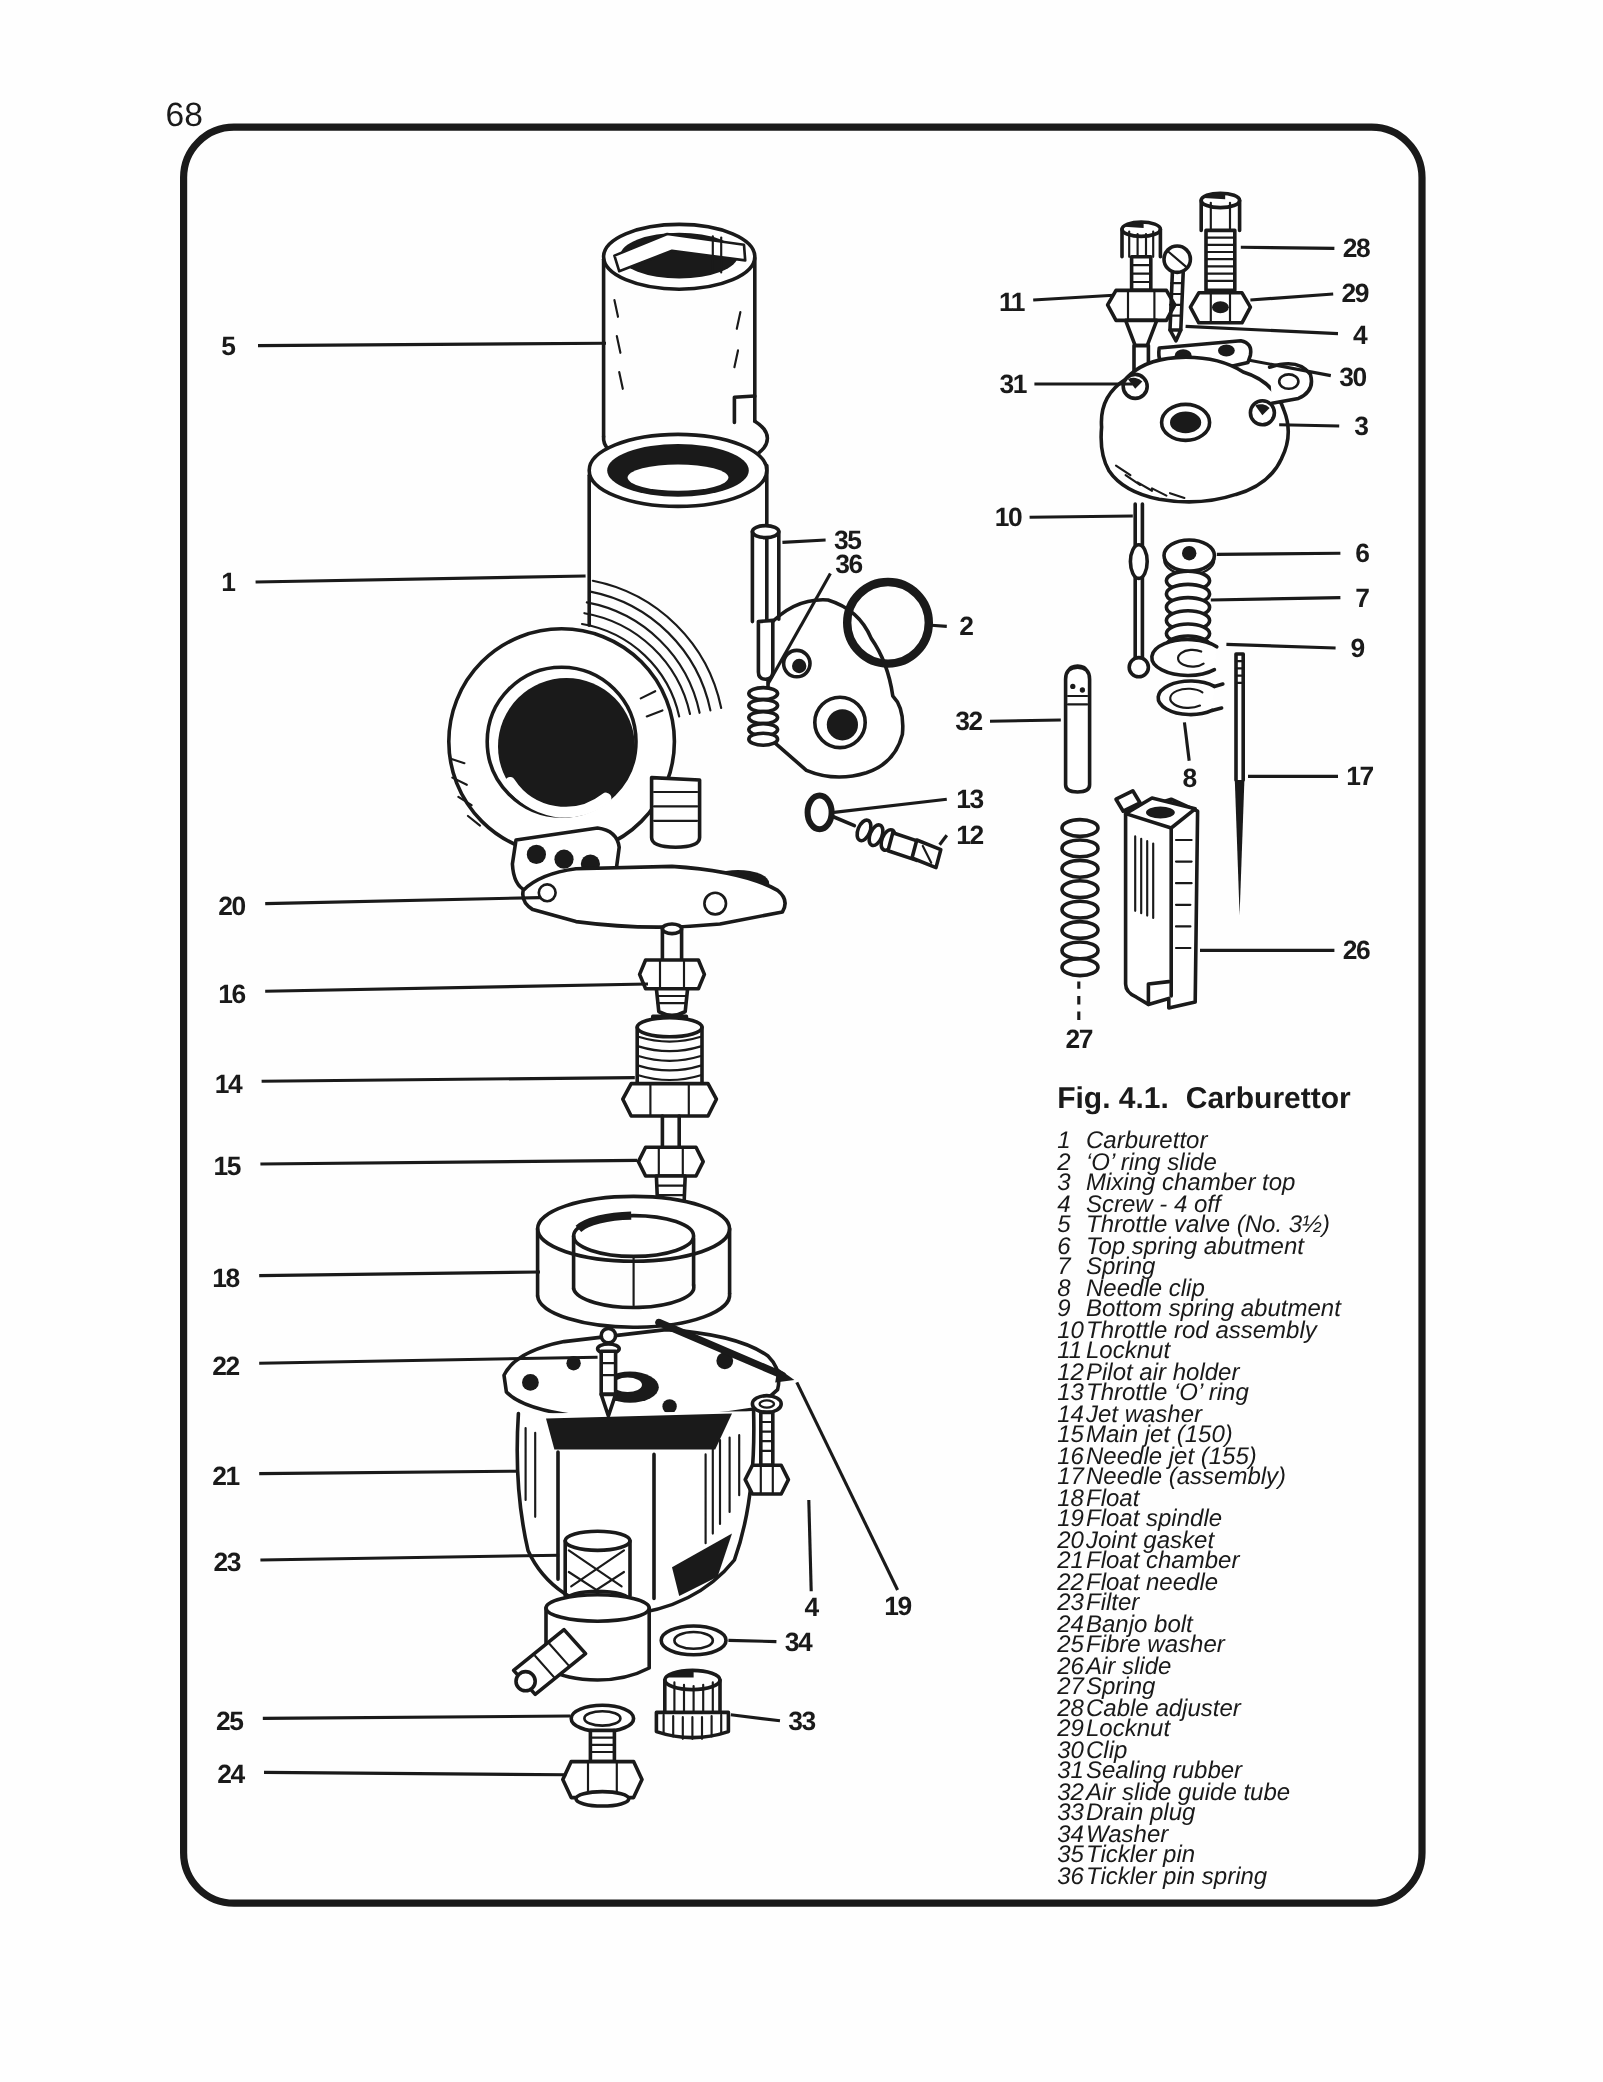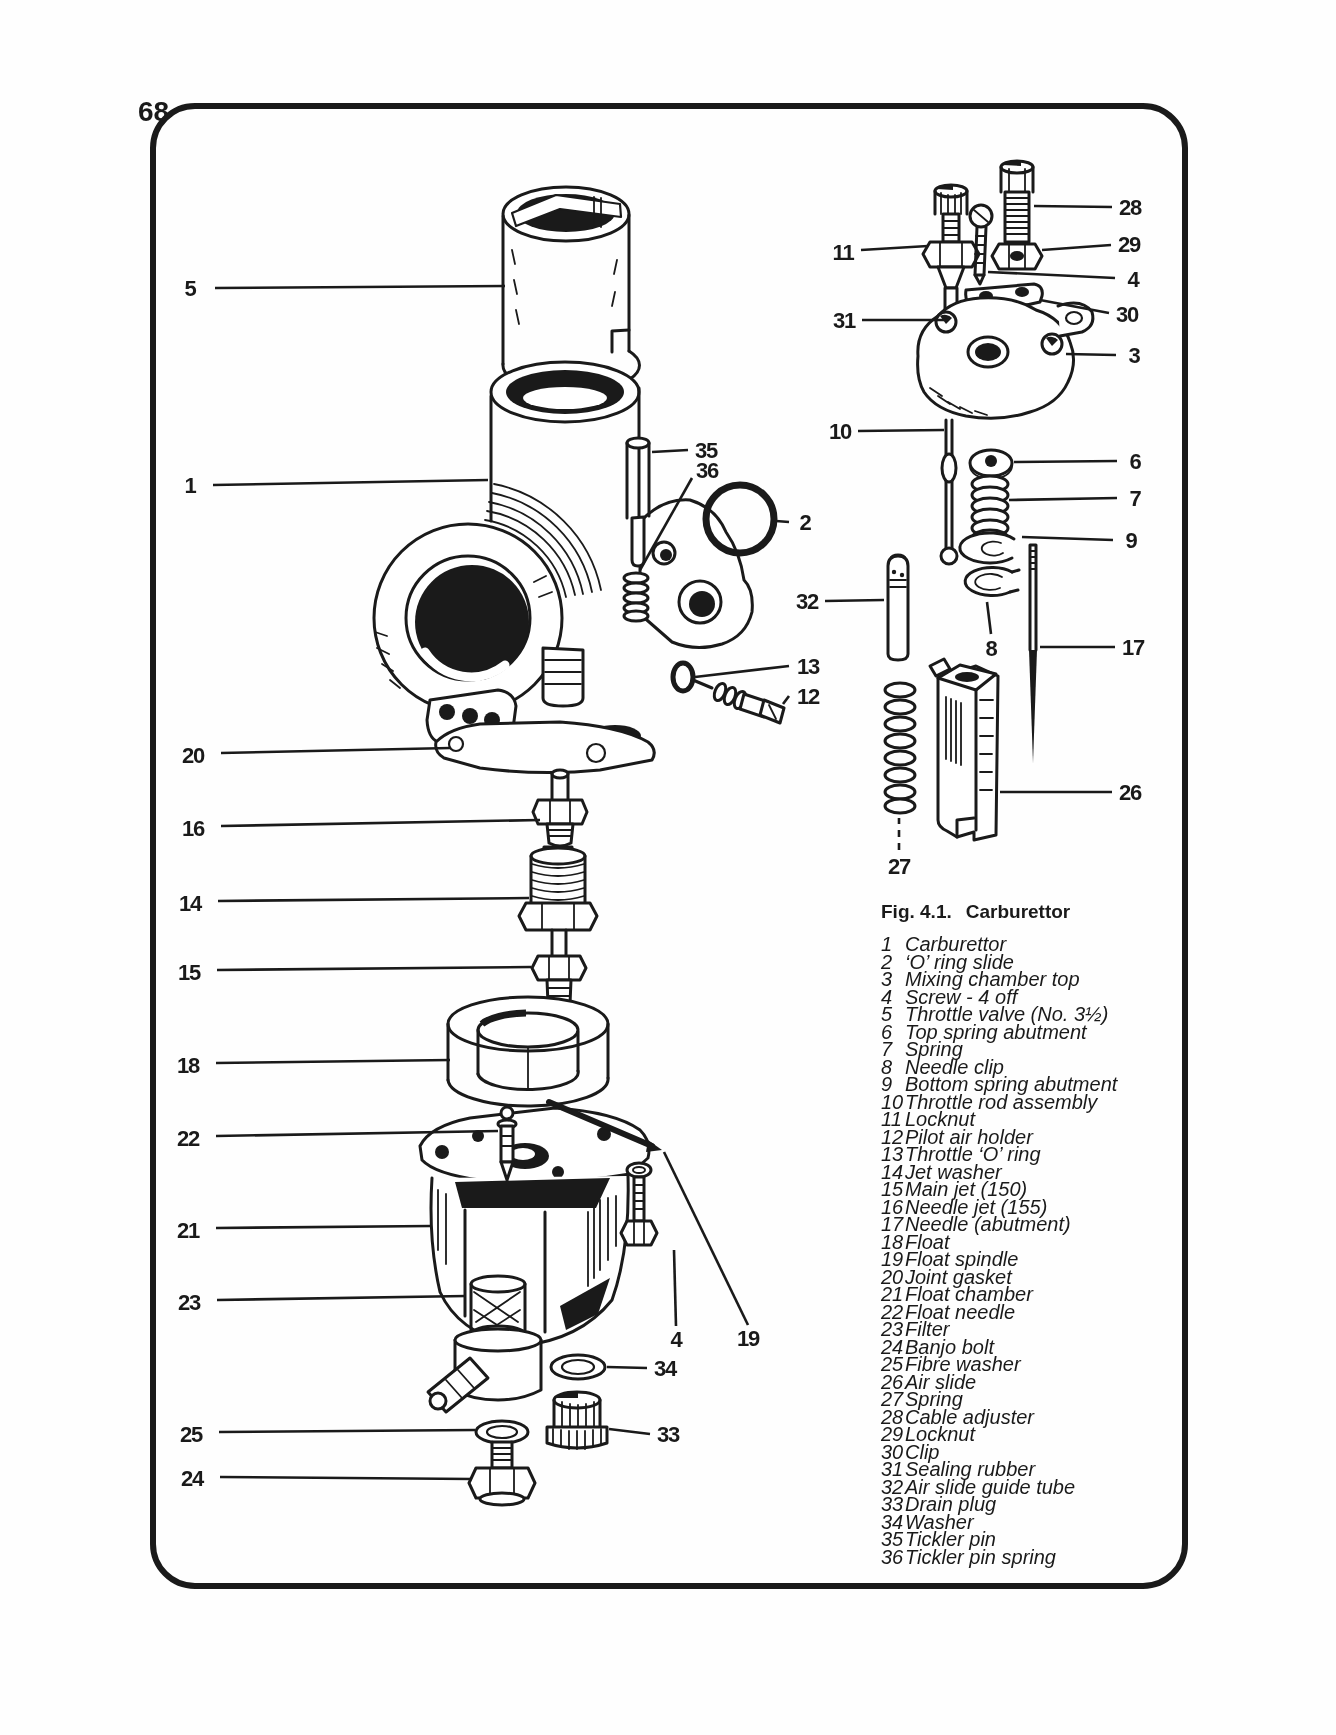--- a/index.html
+++ b/index.html
@@ -6,23 +6,23 @@
   .page{position:relative;width:1336px;height:1735px;background:#fefefe;overflow:hidden;
         font-family:"Liberation Sans","DejaVu Sans",sans-serif;color:#1a1a1a;}
   svg{position:absolute;left:0;top:0;}
   svg *{vector-effect:none;}
   .ln{fill:none;stroke:#1a1a1a;stroke-width:3;stroke-linecap:round;stroke-linejoin:round;}
   .w{fill:#ffffff;stroke:#1a1a1a;stroke-width:3;stroke-linecap:round;stroke-linejoin:round;}
   .k{fill:#1a1a1a;stroke:none;}
   .thin{fill:none;stroke:#1a1a1a;stroke-width:1.8;stroke-linecap:round;}
   .thick{fill:none;stroke:#1a1a1a;stroke-width:6;}
   .wl{fill:none;stroke:#ffffff;stroke-width:9;stroke-linecap:round;}
-  .pageno{position:absolute;left:138px;top:96px;font-size:28px;font-weight:bold;letter-spacing:0px;}
+  .pageno{position:absolute;left:138px;top:80px;font-size:28px;font-weight:normal;letter-spacing:0px;}
   .caption{position:absolute;left:881px;top:901px;width:320px;}
-  .cap-title{font-size:19px;font-weight:bold;margin-bottom:13px;white-space:nowrap;}
+  .cap-title{font-size:25px;font-weight:bold;margin-bottom:13px;white-space:nowrap;}
   .cap-title .fig{margin-right:14px;}
   .plist{font-style:italic;font-size:20px;}
   .plist .row{line-height:17.5px;height:17.5px;white-space:nowrap;}
   .plist .num{display:inline-block;width:24px;}
   .callout-text{font-weight:bold;font-size:22px;letter-spacing:-1.2px;fill:#1a1a1a;}
 </style>
 </head>
 <body>
 
 <div class="page">
@@ -449,21 +449,21 @@
         <div class="row"><span class="num">7</span><span class="lbl">Spring</span></div>
         <div class="row"><span class="num">8</span><span class="lbl">Needle clip</span></div>
         <div class="row"><span class="num">9</span><span class="lbl">Bottom spring abutment</span></div>
         <div class="row"><span class="num">10</span><span class="lbl">Throttle rod assembly</span></div>
         <div class="row"><span class="num">11</span><span class="lbl">Locknut</span></div>
         <div class="row"><span class="num">12</span><span class="lbl">Pilot air holder</span></div>
         <div class="row"><span class="num">13</span><span class="lbl">Throttle ‘O’ ring</span></div>
         <div class="row"><span class="num">14</span><span class="lbl">Jet washer</span></div>
         <div class="row"><span class="num">15</span><span class="lbl">Main jet (150)</span></div>
         <div class="row"><span class="num">16</span><span class="lbl">Needle jet (155)</span></div>
-        <div class="row"><span class="num">17</span><span class="lbl">Needle (abutment)</span></div>
+        <div class="row"><span class="num">17</span><span class="lbl">Needle (assembly)</span></div>
         <div class="row"><span class="num">18</span><span class="lbl">Float</span></div>
         <div class="row"><span class="num">19</span><span class="lbl">Float spindle</span></div>
         <div class="row"><span class="num">20</span><span class="lbl">Joint gasket</span></div>
         <div class="row"><span class="num">21</span><span class="lbl">Float chamber</span></div>
         <div class="row"><span class="num">22</span><span class="lbl">Float needle</span></div>
         <div class="row"><span class="num">23</span><span class="lbl">Filter</span></div>
         <div class="row"><span class="num">24</span><span class="lbl">Banjo bolt</span></div>
         <div class="row"><span class="num">25</span><span class="lbl">Fibre washer</span></div>
         <div class="row"><span class="num">26</span><span class="lbl">Air slide</span></div>
         <div class="row"><span class="num">27</span><span class="lbl">Spring</span></div>

